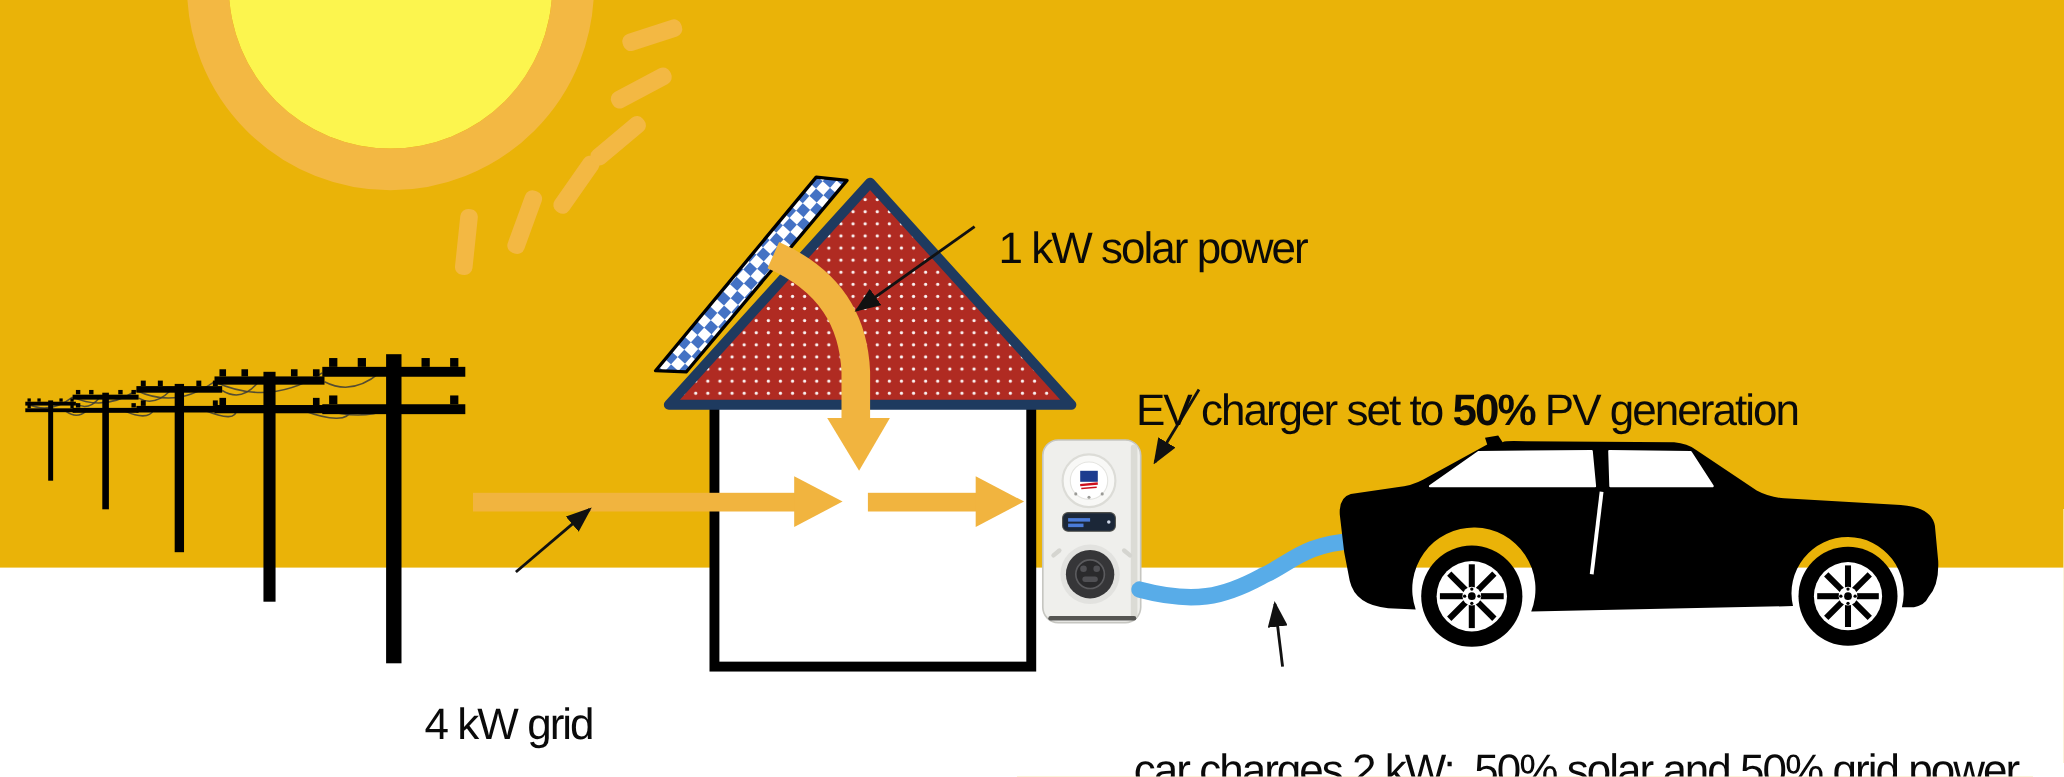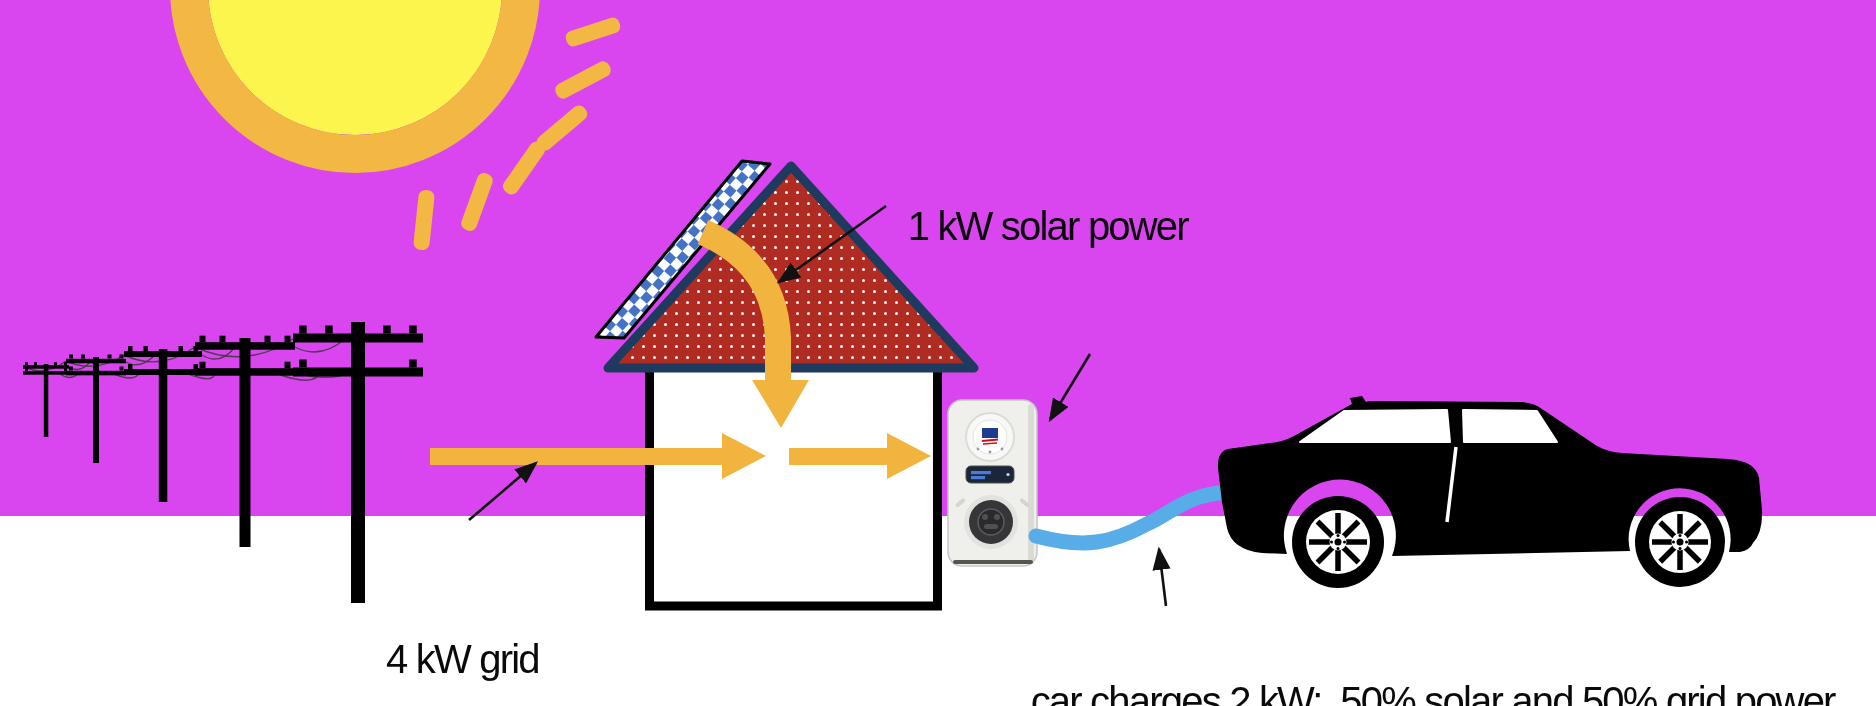--- a/index.html
+++ b/index.html
@@ -1,17 +1,17 @@
 <!DOCTYPE html>
 <html style="--flow-yellow: #F1B43F; --sun-core: #FCF54E; --sun-ring: #F3B843; --roof-red: #B02B22; --roof-border: #1E3A5F; --panel-blue: #4472C4; --cable-blue: #58ACE8; --silhouette-black: #000000; --text-color: #0A0A0A;"><head>
 <meta charset="utf-8">
 <style>
   html,body{margin:0;padding:0;background:#fff;}
   body{width:1876px;height:706px;overflow:hidden;font-family:"Liberation Sans",sans-serif;}
-  .canvas{position:relative;width:1876px;height:516px;background:#d946ef;}
+  .canvas{position:relative;width:1876px;height:516px;background:#eab308;}
   .canvas svg{position:absolute;left:0;top:0;}
   .label{position:absolute;color:var(--text-color,#0a0a0a);font-size:40px;letter-spacing:-1.8px;
          line-height:48px;white-space:pre;}
   .label b{font-weight:700;}
   .label-grid{line-height:55px;}
   
   .yellow-fill{fill:var(--flow-yellow);}
   .yellow-stroke{stroke:var(--flow-yellow);fill:none;}
   .sun-core{fill:var(--sun-core);}
   .sun-ring{stroke:var(--sun-ring);fill:none;stroke-width:38px;}
@@ -243,20 +243,23 @@
   <path class="annot" d="M 886,206 L 779,282" marker-end="url(#ah)"></path>
   <path class="annot" d="M 469,520 L 536,463" marker-end="url(#ah)"></path>
   <path class="annot" d="M 1090,354 L 1050,420" marker-end="url(#ah)"></path>
   <path class="annot" d="M 1166,606 L 1159,549" marker-end="url(#ah)"></path>
 </svg>
 
 <div class="label" style="left:889px;top:154px;">
   <span>1 kW solar power</span>
 </div>
 
+<div class="label" style="left:1014px;top:301px;">
+  <span>EV charger set to </span><b>50%</b><span> PV generation</span>
+</div>
 
 <div class="label label-grid" style="left:386px;top:522px;">
   <div>4 kW grid</div>
   
 </div>
 
 <div class="label" style="left:1012px;top:629px;">
   <span>car charges 2 kW:  50% solar and 50% grid power</span>
 </div>
 

